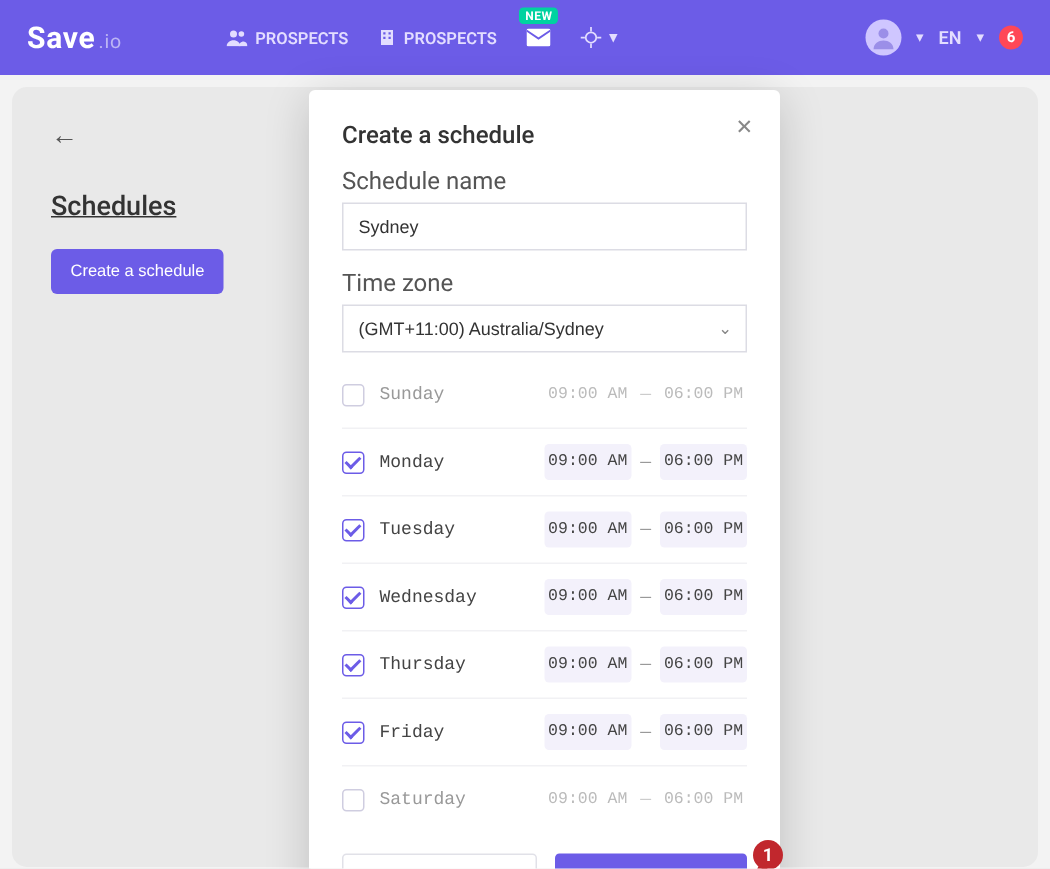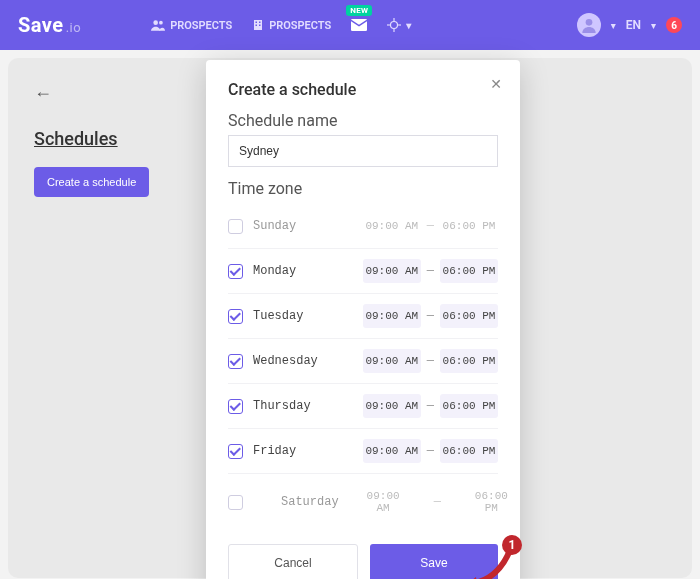--- a/index.html
+++ b/index.html
@@ -52,21 +52,21 @@
   .field-label { font-size:16px; color:#555; margin-top:12px; margin-bottom:5px; }
   .text-input {
     width:100%; border:1px solid #dcdce4; border-radius:0; padding:8px 10px;
     font-size:12px; color:#333; outline:none;
   }
   .select-wrap { position:relative; }
   .select-caret { position:absolute; right:10px; top:50%; transform:translateY(-50%); color:#888; font-size:11px; pointer-events:none; }
 
   .days { margin-top:6px; }
   .day-row { display:flex; align-items:center; padding:10px 0; border-bottom:1px solid #f1f1f4;font-family:Liberation Mono, monospace; }
-  .day-row:last-child { border-bottom:none;gap:28px; }
+  .day-row:last-child { border-bottom:none; }
   .chk {
     width:15px; height:15px; border:1px solid #cfcde0; border-radius:3px;
     display:flex; align-items:center; justify-content:center; cursor:pointer; flex-shrink:0;
   }
   .chk.checked { border-color:#6c5ce7; }
   .chk.checked::after { content:""; width:8px; height:4px; border-left:2px solid #6c5ce7; border-bottom:2px solid #6c5ce7; transform:rotate(-45deg) translate(0,-1px); }
   .day-name { margin-left:10px; font-size:12px; color:#444; flex:1; }
   .time-box {
     width:58px; text-align:center; font-size:11px; color:#444;
     background:#f3f1fb; border-radius:3px; padding:6px 0;
@@ -162,20 +162,24 @@
 
   
   <div class="modal">
     <div class="modal-title">Create a schedule</div>
     <div class="modal-close">✕</div>
 
     <div class="field-label">Schedule name</div>
     <input class="text-input" value="Sydney" style="">
 
     <div class="field-label">Time zone</div>
+    <div class="select-wrap">
+      <input class="text-input" readonly="" value="(GMT+11:00) Australia/Sydney" style="">
+      <span class="select-caret">⌄</span>
+    </div>
 
     <div class="days" id="days">
         <div class="day-row disabled">
           <div class="chk"></div>
           <div class="day-name">Sunday</div>
           <div class="time-box">09:00 AM</div>
           <div class="dash">—</div>
           <div class="time-box">06:00 PM</div>
         </div>
         <div class="day-row">

